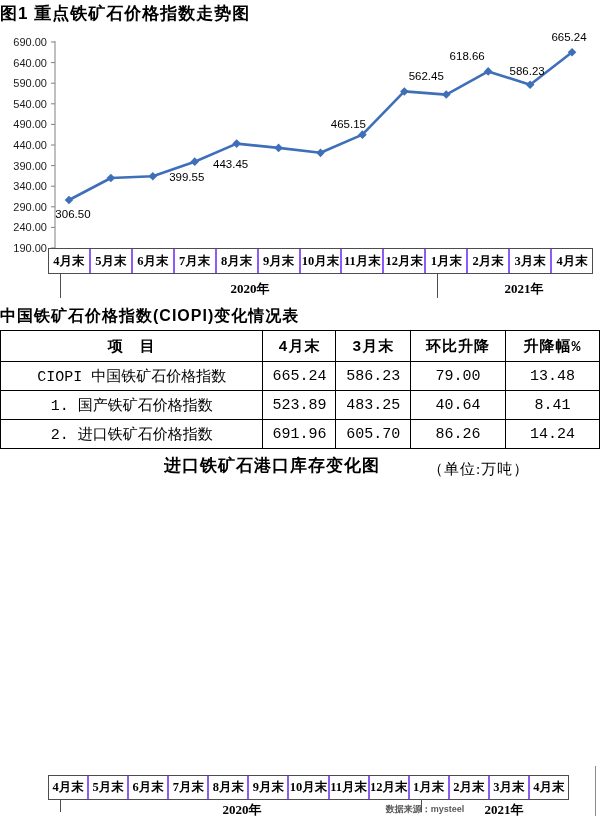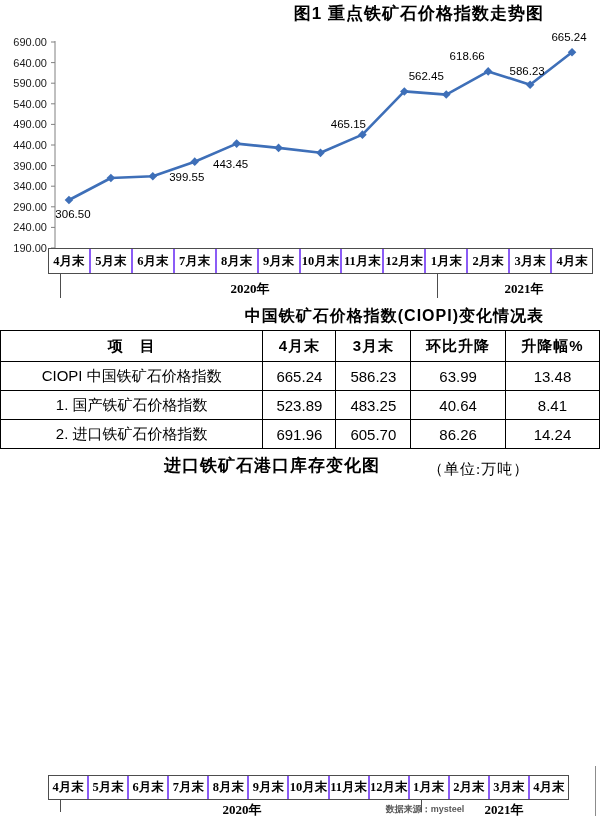--- a/index.html
+++ b/index.html
@@ -3,21 +3,21 @@
 <meta charset="utf-8">
 <style>
   html,body{margin:0;padding:0;background:#fff;}
   #page{position:relative;width:600px;height:817px;background:#fff;overflow:hidden;
         font-family:"Liberation Sans",sans-serif;color:#000;}
   .sec{position:absolute;left:0;width:600px;}
   #sec-line{top:0;height:302px;}
   #sec-table{top:302px;height:148px;}
   #sec-bar{top:450px;height:367px;}
 
-  .chart-title{position:absolute;left:0;width:544px;text-align:right;
+  .chart-title{position:absolute;left:0;width:544px;text-align:left;
         font-weight:bold;font-size:17px;letter-spacing:1px;}
   #line-title{top:2px;}
   #table-title{top:4px;font-size:16px;}
   #bar-title{top:4px;width:544px;text-align:center;}
   #bar-title .t{font-weight:bold;font-size:17px;letter-spacing:1px;}
   #bar-unit{position:absolute;left:428px;top:6px;font-family:"Liberation Serif",serif;
         font-size:15px;letter-spacing:1px;font-weight:normal;}
 
   svg{position:absolute;left:0;}
   #line-svg{top:24px;}
@@ -41,21 +41,21 @@
 
   #line-source-box{position:absolute;left:338px;top:5px;width:126px;height:21px;
         border:1px solid #8c8c8c;display:flex;align-items:center;justify-content:center;
         font-size:9.5px;font-weight:600;letter-spacing:.5px;background:#fff;}
   #bar-source{position:absolute;left:371px;top:3px;width:84px;text-align:center;
         font-size:9px;color:#595959;font-weight:600;white-space:nowrap;}
 
   #ciopi-table{position:absolute;left:0;top:28px;width:600px;border-collapse:collapse;
         table-layout:fixed;}
   #ciopi-table td,#ciopi-table th{border:1.6px solid #000;text-align:center;
-        font-family:Liberation Sans, sans-serif;font-size:15px;padding:0;height:28px;
+        font-family:Liberation Mono, monospace;font-size:15px;padding:0;height:28px;
         white-space:nowrap;overflow:hidden;}
   #ciopi-table th{font-weight:bold;height:30px;letter-spacing:1px;}
 </style>
 </head>
 <body>
 
 <div id="page">
 
   <div class="sec" id="sec-line">
     <div class="chart-title" id="line-title">图1 重点铁矿石价格指数走势图</div>
@@ -145,21 +145,21 @@
             <th>项　目</th>
             <th>4月末</th>
             <th>3月末</th>
             <th>环比升降</th>
             <th>升降幅%</th>
           </tr>
           <tr>
             <td>CIOPI 中国铁矿石价格指数</td>
             <td>665.24</td>
             <td>586.23</td>
-            <td>63.99</td>
+            <td>79.00</td>
             <td>13.48</td>
           </tr>
           <tr>
             <td>1. 国产铁矿石价格指数</td>
             <td>523.89</td>
             <td>483.25</td>
             <td>40.64</td>
             <td>8.41</td>
           </tr>
           <tr>

